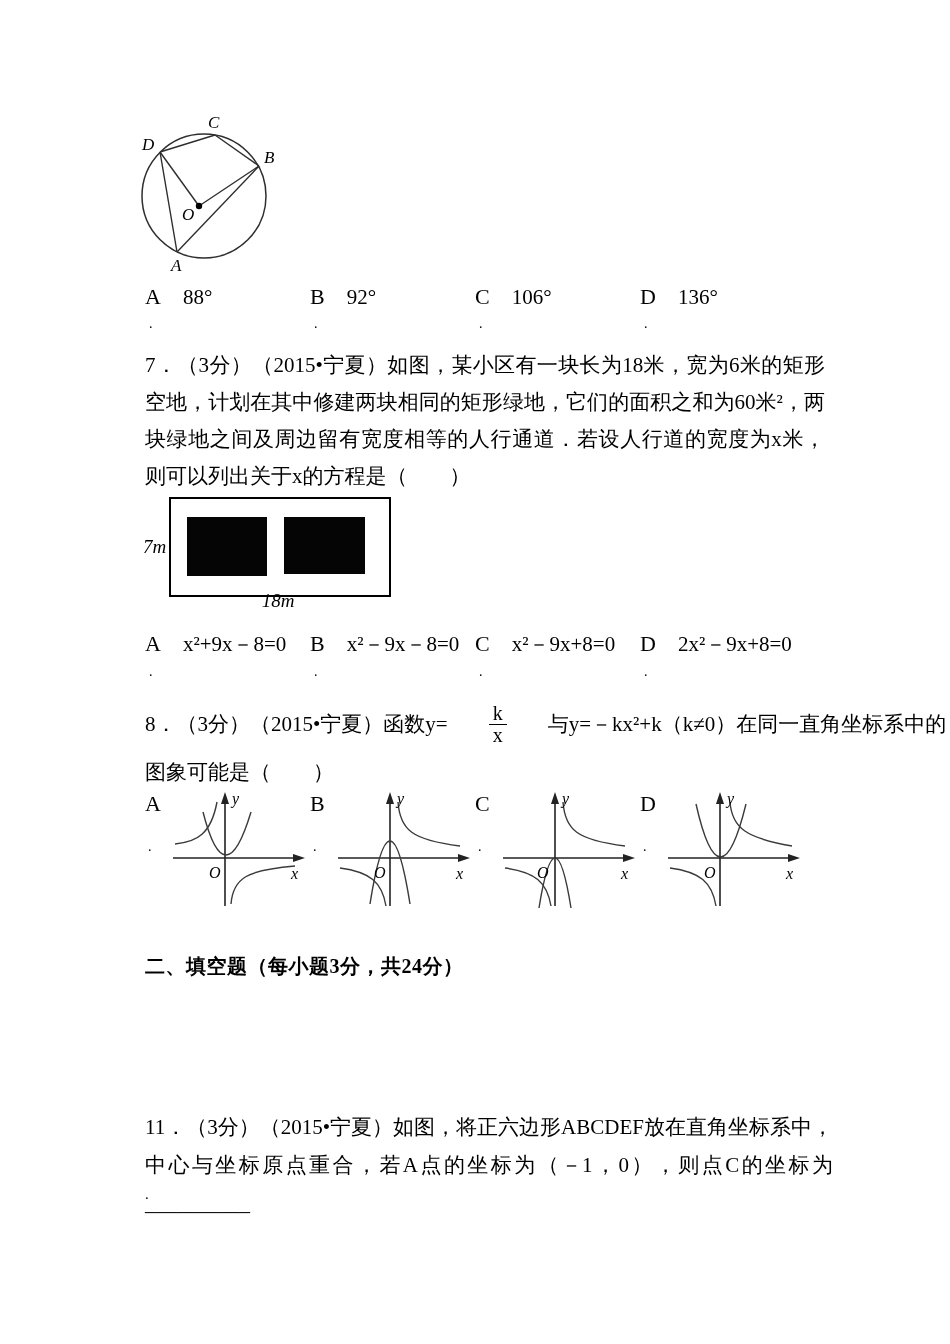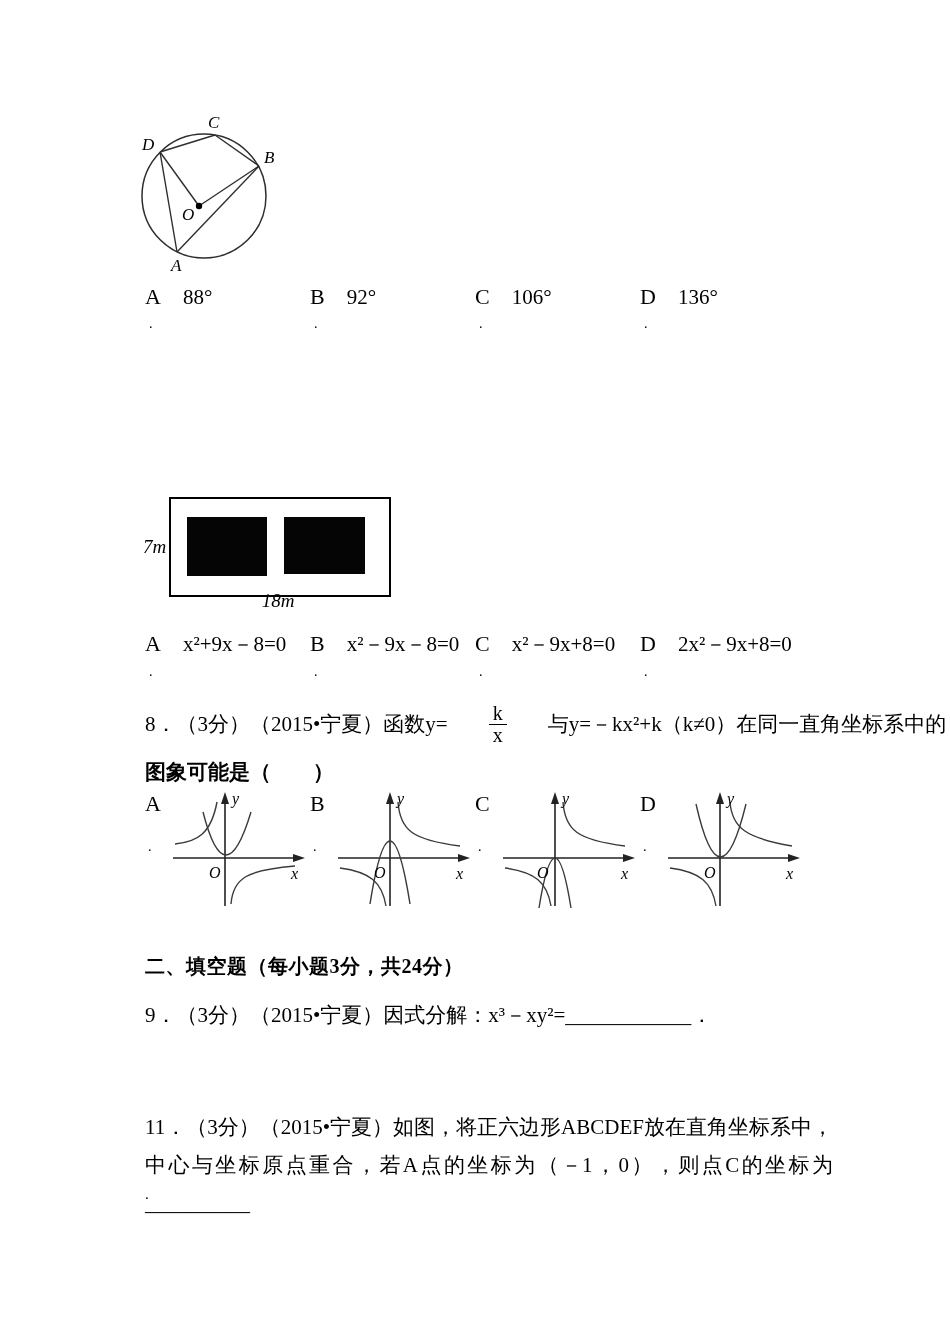--- a/index.html
+++ b/index.html
@@ -36,21 +36,21 @@
   #fig-rect .green1 { position:absolute; left:16px; top:18px; width:80px; height:59px; background:#050505; }
   #fig-rect .green2 { position:absolute; left:113px; top:18px; width:81px; height:57px; background:#050505; }
   #fig-rect .wlabel { position:absolute; left:26px; top:96px; width:218px; text-align:center; font-size:19px; font-style:italic;font-family:Liberation Serif, serif; }
 
   
   #q8-block { left:145px; top:695px; width:685px; }
   #q8-line1 { display:flex; align-items:center; height:58px; white-space:nowrap;gap:39px; }
   .frac { display:inline-flex; flex-direction:column; align-items:center; line-height:1.05; margin:0 2px; font-size:20px; }
   .frac .num { border-bottom:1.6px solid #000; padding:0 4px; }
   .frac .den { padding:0 4px; }
-  #q8-line2 { line-height:38px;font-weight:bold; }
+  #q8-line2 { line-height:38px; }
 
   
   #graphs { left:145px; top:786px; display:flex; }
   .graph-col { width:165px; display:flex; }
   .graph-letter-wrap { width:24px; padding-top:5px; display:flex; flex-direction:column; }
   .graph-letter { font-size:22px; }
   .graph-dot { font-size:14px; margin-top:22px; margin-left:3px; }
   .graph-svg { margin-left:0; }
 
   
@@ -108,20 +108,21 @@
     </div>
     <div class="opt">
       <div class="opt-line">
           <span class="opt-letter">D</span>
           <span class="opt-value">136°</span>
         </div>
       <span class="opt-dot">.</span>
     </div>
   </div>
 
+  <div id="q7-text" class="abs para">7．（3分）（2015•宁夏）如图，某小区有一块长为18米，宽为6米的矩形空地，计划在其中修建两块相同的矩形绿地，它们的面积之和为60米²，两块绿地之间及周边留有宽度相等的人行通道．若设人行道的宽度为x米，则可以列出关于x的方程是（　　）</div>
 
   <div id="fig-rect" class="abs">
     <span class="hlabel">7m</span>
     <div class="outer">
       <div class="green1"></div>
       <div class="green2"></div>
     </div>
     <div class="wlabel">18m</div>
   </div>
 
@@ -259,23 +260,20 @@
         <text x="63" y="18" font-size="16" class="mathlbl">y</text>
         <text x="122" y="93" font-size="16" class="mathlbl">x</text>
         <text x="40" y="92" font-size="16" class="mathlbl">O</text>
       </svg>
     </div>
 
   </div>
 
   <div id="sec2-heading" class="abs">二、填空题（每小题3分，共24分）</div>
 
-  <div id="q9-line" class="abs para">
-    <span>9．（3分）（2015•宁夏）因式分解：x³－xy²=</span><span>____________</span><span>．</span>
-  </div>
 
 
   <div id="q11-text" class="abs para">
     <span>11．（3分）（2015•宁夏）如图，将正六边形ABCDEF放在直角坐标系中，中心与坐标原点重合，若A点的坐标为（－1，0），则点C的坐标为</span><span>__________</span>
   </div>
   <div id="q11-period" class="abs">.</div>
 
 
 </div>
 

